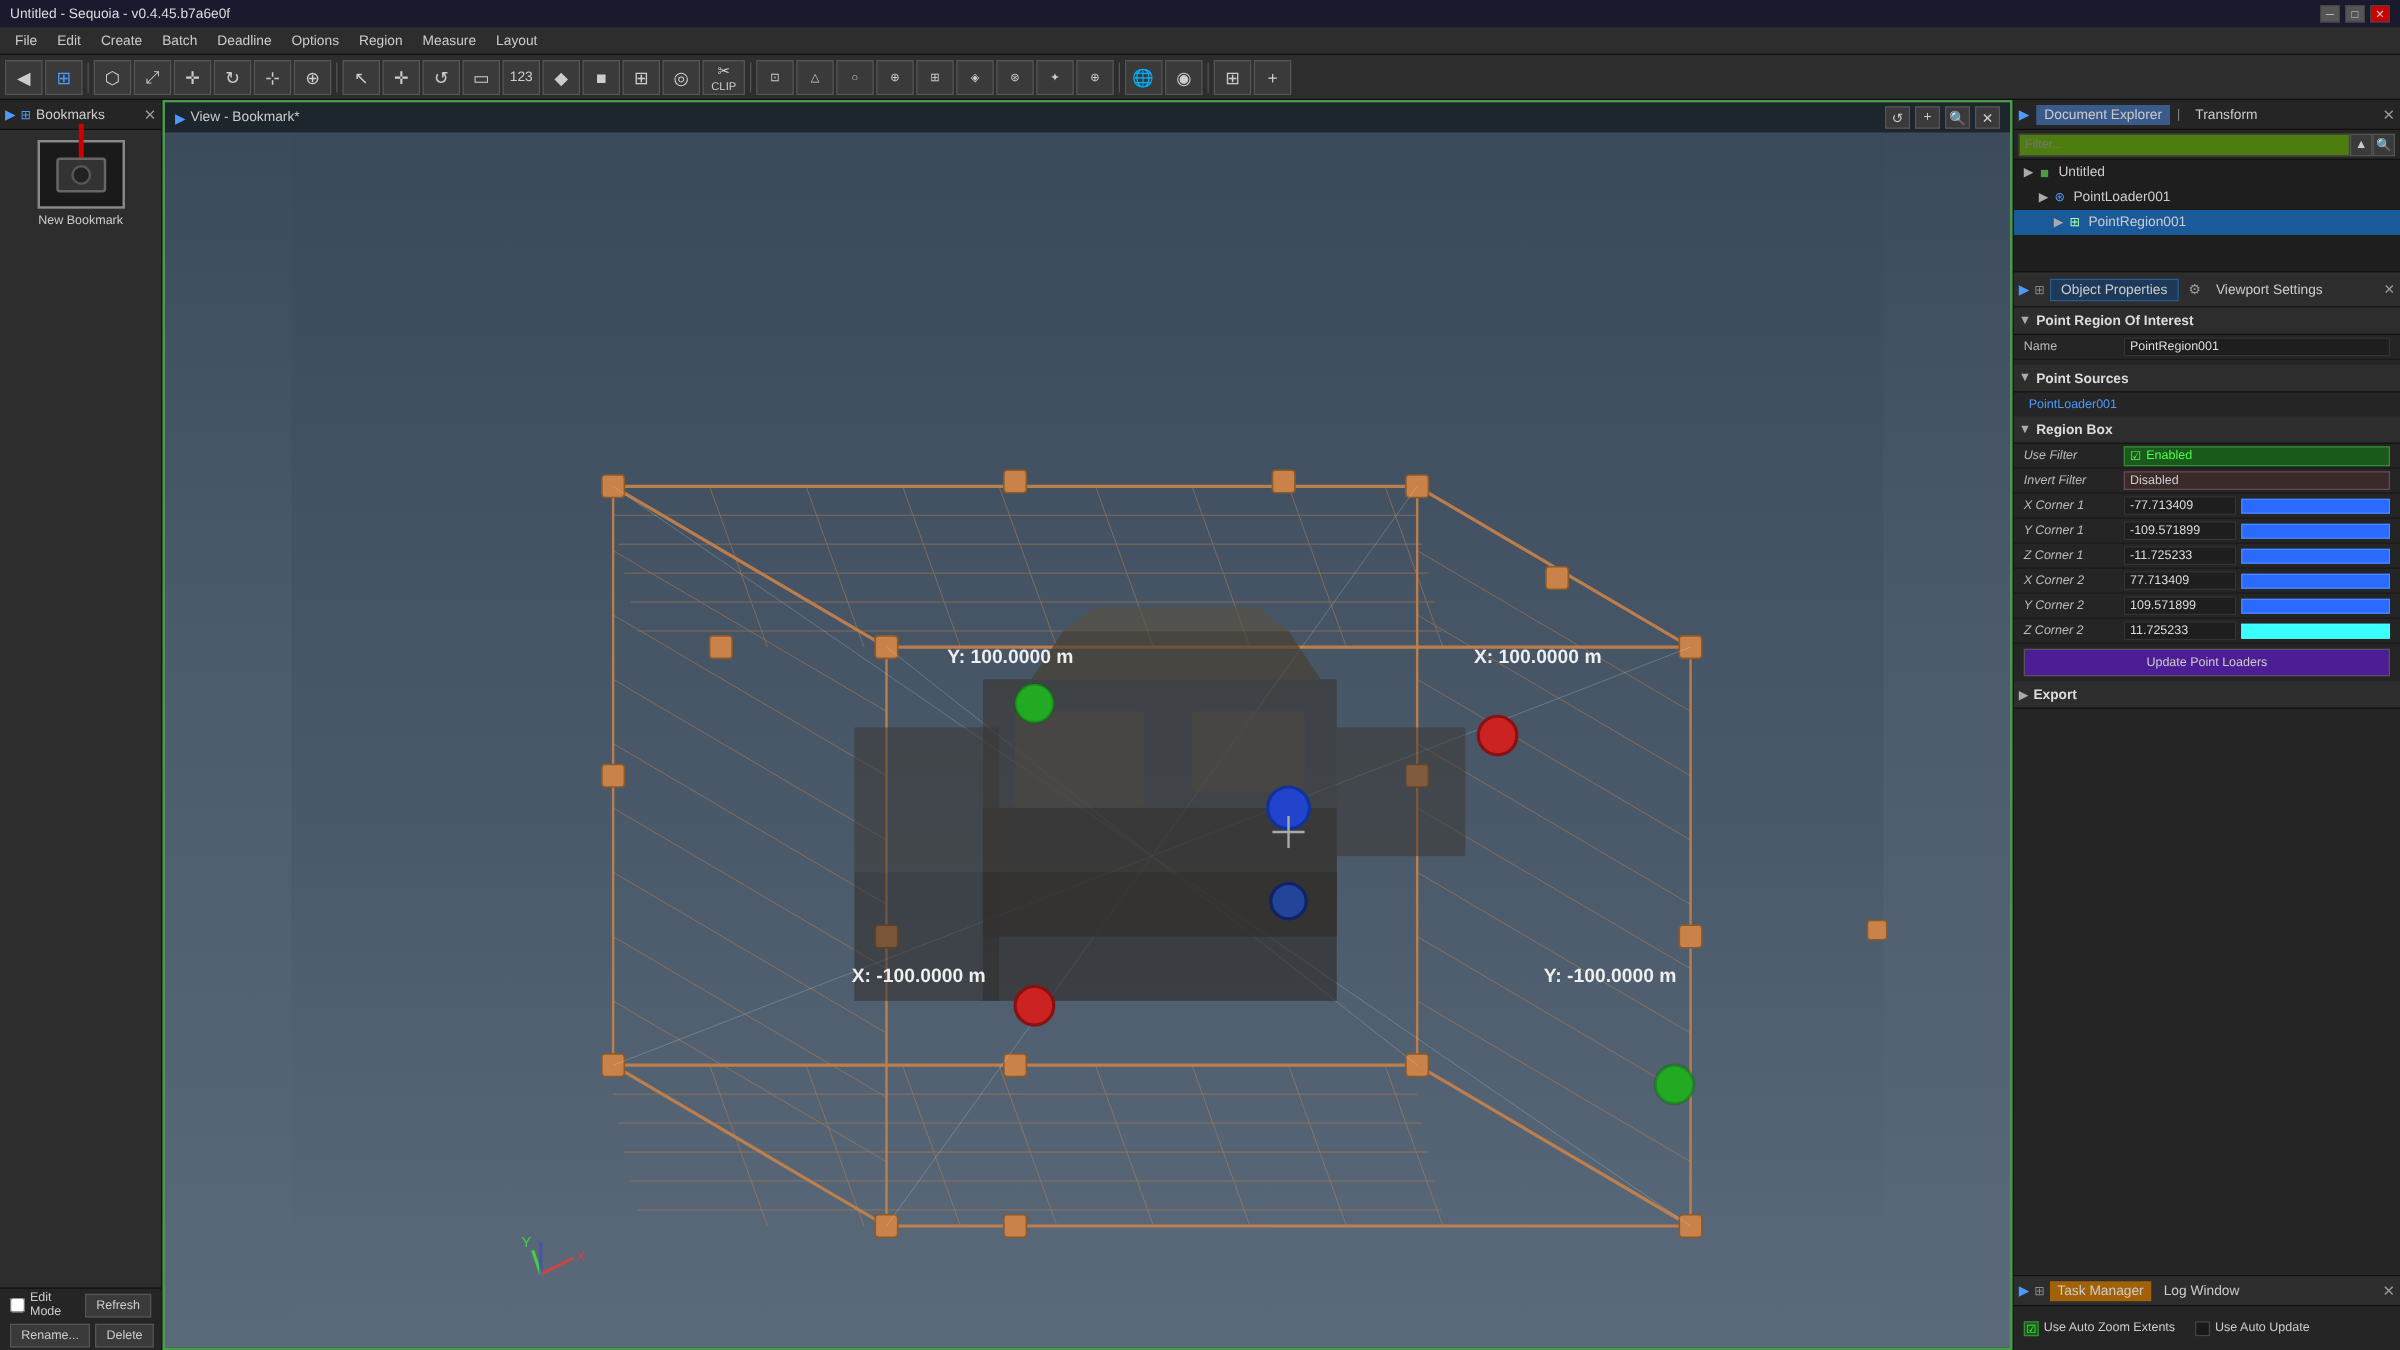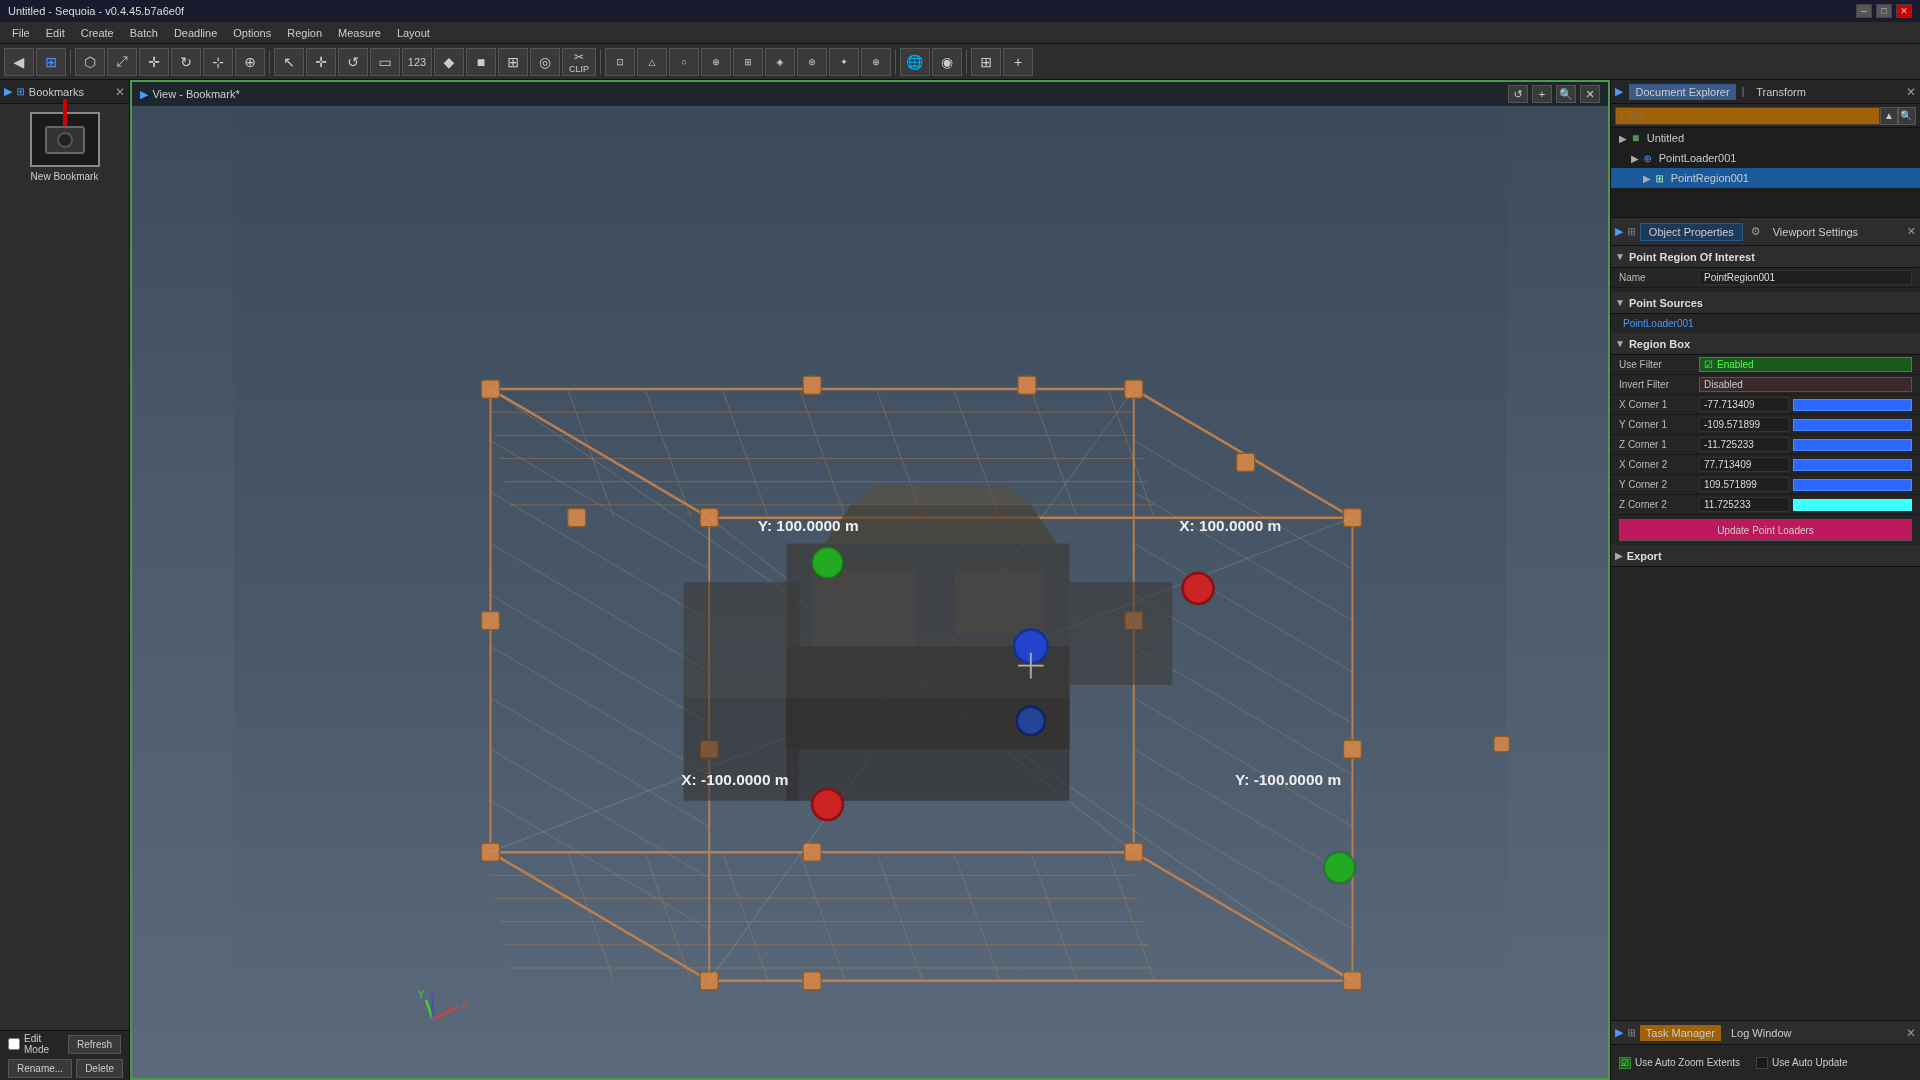--- a/index.html
+++ b/index.html
@@ -53,21 +53,21 @@
     
     #scene-svg { width: 100%; height: 100%; }
 
     
     #right-panel { width: 310px; background: #2d2d2d; border-left: 1px solid #111; display: flex; flex-direction: column; }
     #doc-explorer-header { height: 24px; background: #252525; display: flex; align-items: center; padding: 0 4px; justify-content: space-between; border-bottom: 1px solid #111; }
     .panel-tab { color: #ccc; font-size: 11px; padding: 2px 6px; }
     .panel-tab.active { background: #3a5a8a; }
     .panel-close { cursor: pointer; color: #999; font-size: 12px; }
     #filter-bar { height: 24px; background: #252525; display: flex; align-items: center; padding: 0 4px; border-bottom: 1px solid #111; }
-    .filter-input { flex: 1; background: #a16207; border: 1px solid #444; color: #ccc; padding: 2px 4px; font-size: 10px; height: 18px; }
+    .filter-input { flex: 1; background: #4d7c0f; border: 1px solid #444; color: #ccc; padding: 2px 4px; font-size: 10px; height: 18px; }
     .filter-btn { width: 18px; height: 18px; background: #3a3a3a; border: 1px solid #555; display: flex; align-items: center; justify-content: center; cursor: pointer; color: #ccc; font-size: 10px; }
     #tree-view { height: 90px; background: #1e1e1e; overflow-y: auto; border-bottom: 1px solid #111; }
     .tree-item { height: 20px; display: flex; align-items: center; padding: 0 4px; cursor: pointer; }
     .tree-item.selected { background: #1a5a9a; }
     .tree-indent { display: inline-block; }
     .tree-arrow { color: #aaa; font-size: 10px; margin-right: 2px; cursor: pointer; }
     .tree-icon { width: 14px; height: 14px; margin-right: 4px; display: inline-flex; align-items: center; justify-content: center; }
     .icon-folder { color: #4a9a4a; font-size: 12px; }
     .icon-pointcloud { color: #4a9aff; font-size: 10px; }
     .icon-region { color: #aaffaa; font-size: 10px; }
@@ -87,27 +87,27 @@
 
     .prop-row { height: 20px; display: flex; align-items: center; padding: 0 8px; border-bottom: 1px solid #1a1a1a; }
     .prop-label { width: 80px; color: #bbb; font-size: 10px; flex-shrink: 0; }
     .prop-value { flex: 1; color: #ddd; font-size: 10px; padding: 1px 4px; background: #1e1e1e; border: 1px solid #333; }
 
     .point-source-item { padding: 4px 12px; color: #4a9aff; font-size: 10px; cursor: pointer; }
 
     .btn-row { display: flex; gap: 4px; padding: 4px 8px; }
     .prop-btn { flex: 1; height: 22px; background: #3a3a3a; border: 1px solid #555; color: #ccc; cursor: pointer; font-size: 10px; }
     .rb-row { height: 20px; display: flex; align-items: center; padding: 0 8px; border-bottom: 1px solid #1a1a1a; }
-    .rb-label { width: 80px; color: #bbb; font-size: 10px; flex-shrink: 0; }
+    .rb-label { width: 80px; color: #bbb; font-size: 10px; flex-shrink: 0; font-style: italic; }
     .rb-value-bar { flex: 1; height: 16px; display: flex; align-items: center; position: relative; }
     .rb-enabled { background: #1a5a1a; border: 1px solid #3a8a3a; color: #4aff4a; font-size: 10px; padding: 1px 4px; display: flex; align-items: center; gap: 4px; width: 100%; }
     .rb-disabled { background: #3a2a2a; border: 1px solid #6a4a4a; color: #ccc; font-size: 10px; padding: 1px 4px; width: 100%; }
     .rb-num { background: #1e1e1e; border: 1px solid #333; color: #ddd; font-size: 10px; padding: 1px 4px; width: 90px; }
 
-    .update-btn { margin: 4px 8px; height: 22px; background: #be185d; border: 1px solid #555; color: #ccc; cursor: pointer; font-size: 10px; width: calc(100% - 16px); }
+    .update-btn { margin: 4px 8px; height: 22px; background: #4c1d95; border: 1px solid #555; color: #ccc; cursor: pointer; font-size: 10px; width: calc(100% - 16px); }
 
     
     #bottom-panels { height: 60px; background: #252525; border-top: 1px solid #111; display: flex; flex-direction: column; }
     #task-header { height: 24px; background: #2d2d2d; display: flex; align-items: center; padding: 0 4px; border-bottom: 1px solid #111; justify-content: space-between; }
     .task-tab { color: #ccc; font-size: 11px; padding: 2px 6px; cursor: pointer; }
     .task-tab.active { background: #a16207; }
     #task-content { flex: 1; display: flex; align-items: center; padding: 0 8px; gap: 16px; }
     .task-check { display: flex; align-items: center; gap: 4px; font-size: 10px; color: #ccc; }
     .task-checkbox { width: 12px; height: 12px; background: #1a5a1a; border: 1px solid #3a8a3a; display: flex; align-items: center; justify-content: center; font-size: 9px; color: #4aff4a; }
   </style>

